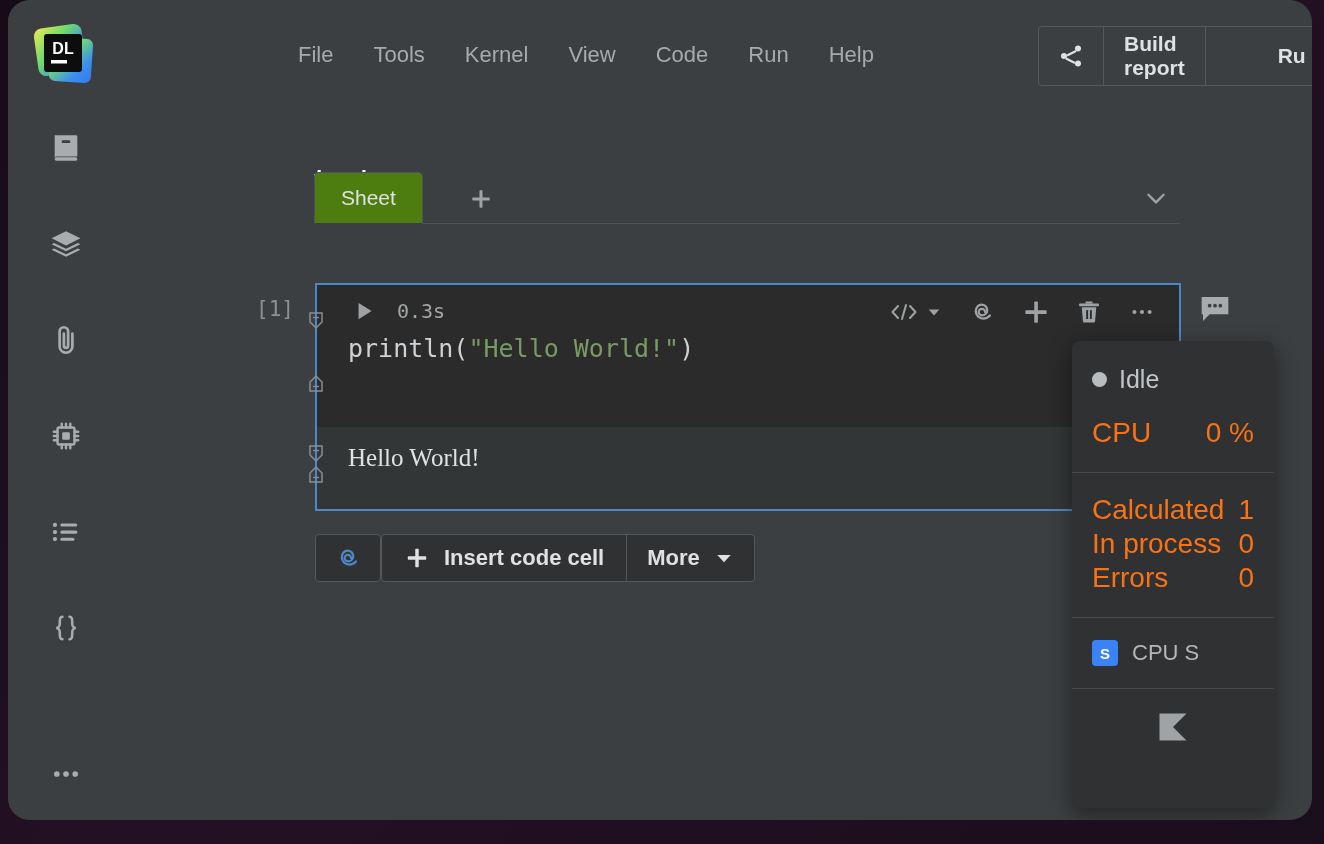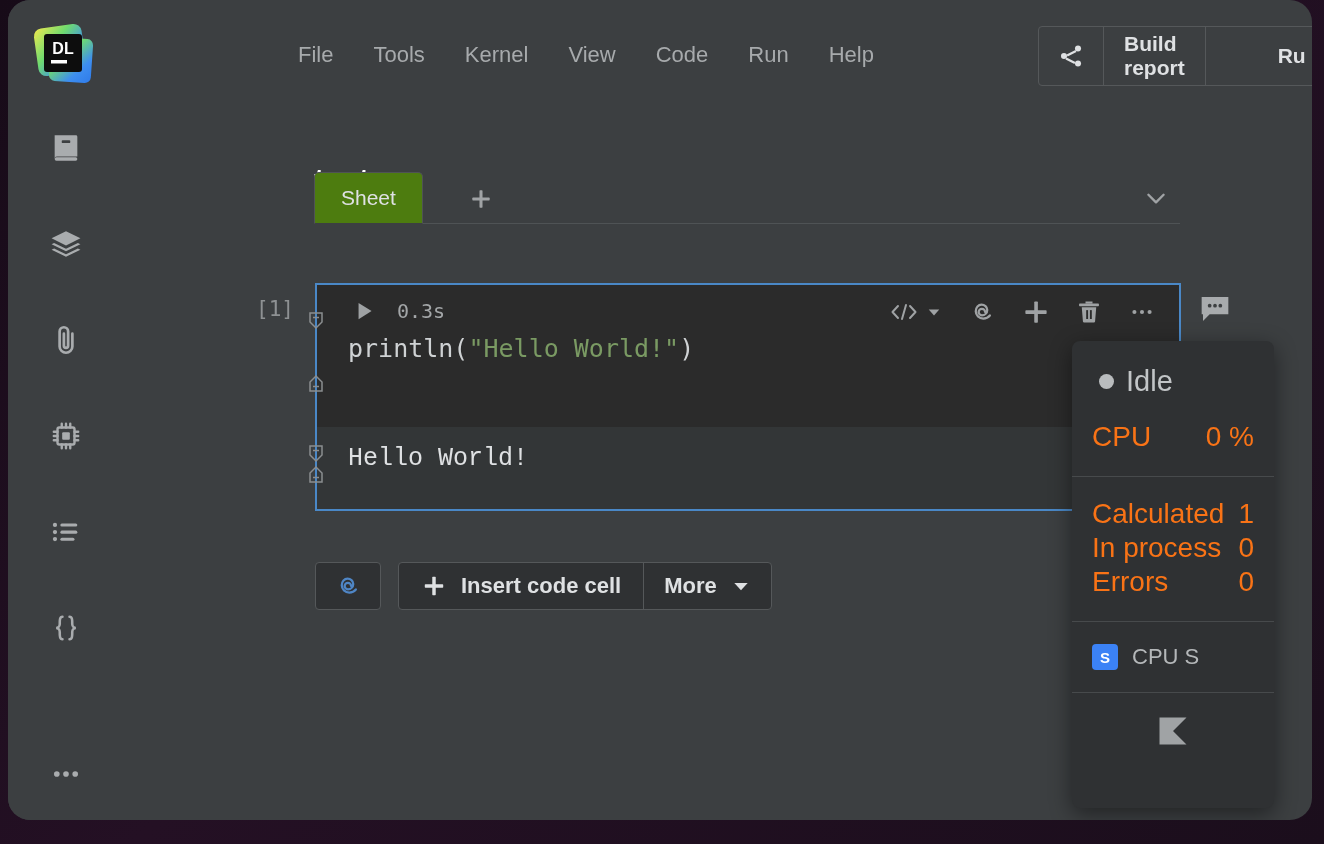--- a/index.html
+++ b/index.html
@@ -142,21 +142,21 @@
   }
   #code-line {
     position: absolute; left: 340px; top: 334px;
     font-family: "DejaVu Sans Mono", monospace;
     font-size: 25px; color: #cfd2d4;
     white-space: pre;
   }
   .tok-str { color: #7a9a63; }
   #output-line {
     position: absolute; left: 340px; top: 444px;
-    font-family: Liberation Mono, monospace;
+    font-family: Liberation Serif, serif;
     font-size: 25px; color: #dfe1e3;
     white-space: pre;
   }
 
   #cell-toolbar {
     position: absolute; right: 22px; top: 12px;
     display: flex; align-items: center; gap: 24px;
     color: #9fa2a4;
   }
   .cell-tool { display: flex; align-items: center; }
@@ -169,22 +169,22 @@
 
   
   .fold {
     position: absolute; left: 299px;
     width: 18px; height: 22px;
     color: #8b8e90;
   }
 
   
   #bottom-bar {
-    position: absolute; left: 307px; top: 562px;
-    display: flex; align-items: center; gap: 17px;
+    position: absolute; left: 307px; top: 534px;
+    display: flex; align-items: center; 
   }
   #ai-btn {
     width: 66px; height: 48px;
     border: 1px solid #55585a; border-radius: 4px;
     background: #2f3133;
     display: flex; align-items: center; justify-content: center;
     color: #4f86c6;
   }
   #insert-group {
     display: flex; height: 48px;
@@ -210,23 +210,22 @@
     width: 202px; height: 467px;
     background: #2f3133;
     border-radius: 8px;
     box-shadow: 0 6px 22px rgba(0,0,0,0.45);
     color: #a8abad;
     z-index: 10;
   }
   .kp-divider { height: 1px; background: #474a4c; margin: 0; }
   #kp-status {
     display: flex; align-items: center; gap: 12px;
-    font-size: 29px; color: #c2c5c7;
+    font-size: 25px; color: #c2c5c7;
     padding: 24px 20px 10px 20px;
-    margin-left: 7px;
   }
   #kp-dot {
     width: 15px; height: 15px; border-radius: 50%;
     background: #b9bcbe;
   }
   .kp-row {
     display: flex; justify-content: space-between;
     font-size: 28px; line-height: 34px; color: #f97316;
   }
   .kp-res { padding: 12px 20px 22px 20px; }

